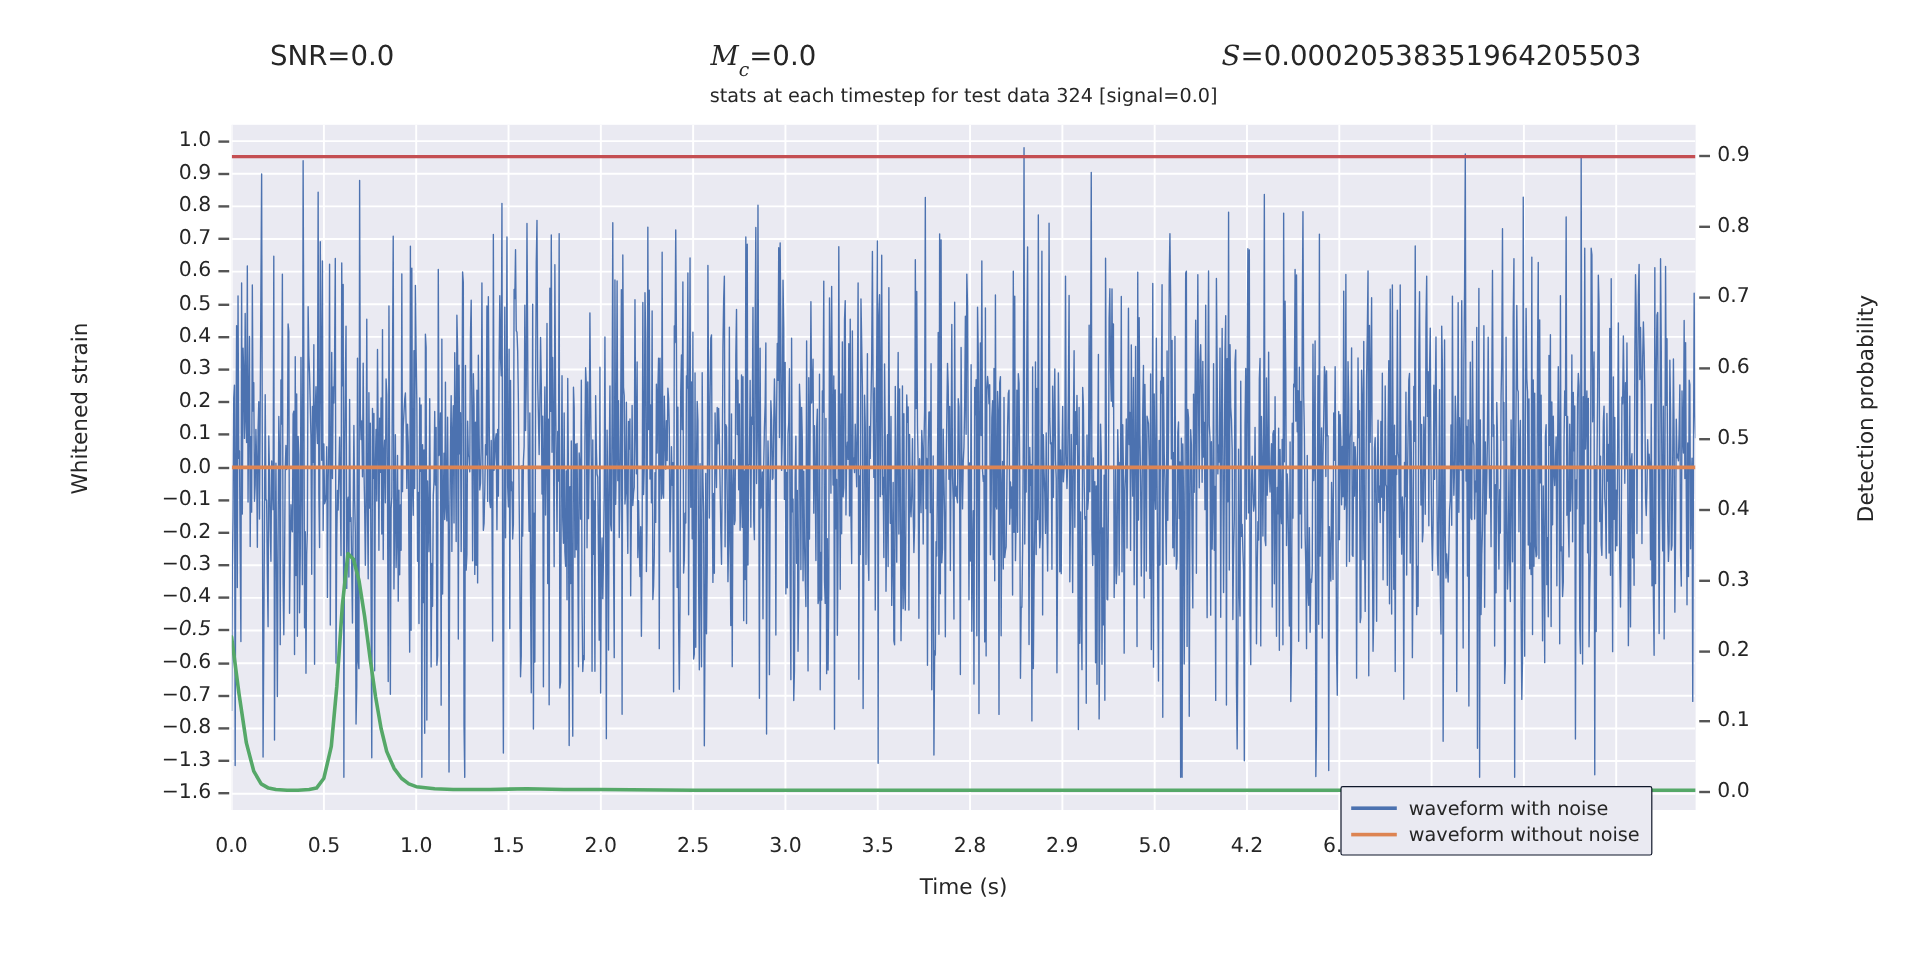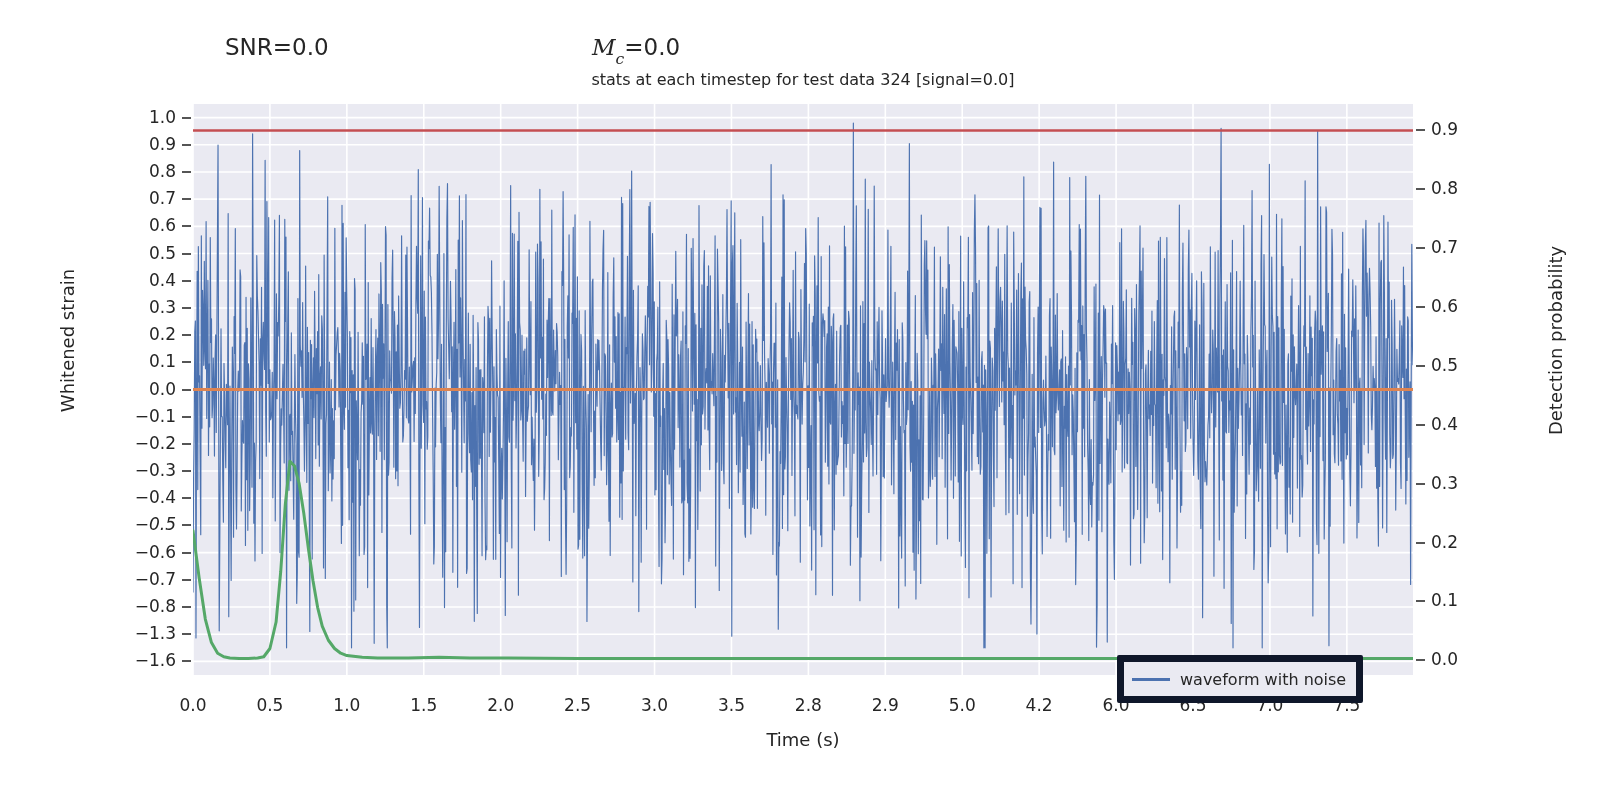--- a/index.html
+++ b/index.html
@@ -148,21 +148,21 @@
     color: #262626;
     white-space: nowrap;
   }
 
   
   #legend {
     position: absolute;
     left: 1117px;
     top: 655px;
     background: #eaeaf2;
-    border: 7px solid #0f172a;
+    border: 1px solid #0f172a;
     border-radius: 2px;
     padding: 6px 10px 6px 8px;
     box-sizing: border-box;
   }
   .legend-row {
     display: flex;
     align-items: center;
     height: 22px;
   }
   .legend-swatch {
@@ -180,20 +180,21 @@
 </head>
 <body>
 
 <div id="figure">
 
   <div class="suptitle-row">
     <div class="suptitle-item" id="suptitle-snr"><span>SNR=</span><span>0.0</span></div>
 
     <div class="suptitle-item" id="suptitle-mc"><span class="mathit">M</span><span class="mathsub">c</span><span>=</span><span>0.0</span></div>
 
+    <div class="suptitle-item" id="suptitle-s"><span class="mathit">S</span><span>=</span><span>0.00020538351964205503</span></div>
   </div>
 
   <div id="axes-title">stats at each timestep for test data 324 [signal=0.0]</div>
 
   <div id="plot-area">
     <svg id="plot-svg" viewBox="0 0 1220 571" preserveAspectRatio="none">
       <g id="grid-layer">
           <line x1="0" y1="13.595238095238187" x2="1220" y2="13.595238095238187" stroke="#ffffff" stroke-width="1.6"></line>
           <line x1="0" y1="40.78571428571422" x2="1220" y2="40.78571428571422" stroke="#ffffff" stroke-width="1.6"></line>
           <line x1="0" y1="67.97619047619048" x2="1220" y2="67.97619047619048" stroke="#ffffff" stroke-width="1.6"></line>
@@ -328,15 +329,19 @@
 
   <div id="ylabel-left">Whitened strain</div>
   <div id="ylabel-right">Detection probability</div>
   <div id="xlabel">Time (s)</div>
 
   <div id="legend">
     <div class="legend-row">
       <span class="legend-swatch" id="legend-swatch-0" style="background: rgb(76, 114, 176);"></span>
       <span class="legend-label">waveform with noise</span>
     </div>
+    <div class="legend-row">
+      <span class="legend-swatch" id="legend-swatch-1" style="background: rgb(221, 132, 82);"></span>
+      <span class="legend-label">waveform without noise</span>
+    </div>
   </div>
 
 </div>
 
 </body></html>

